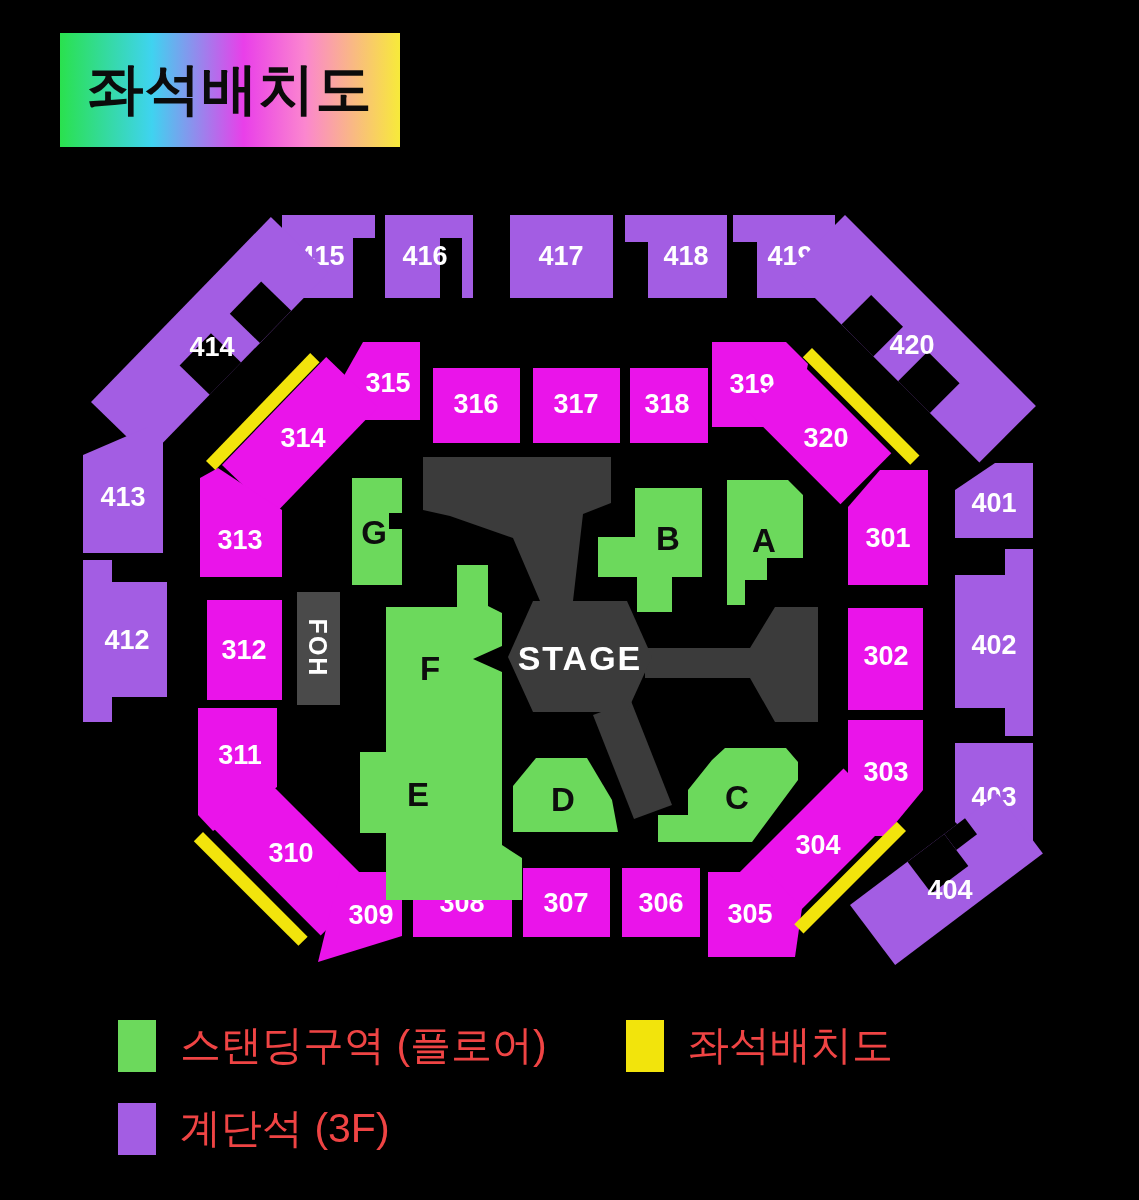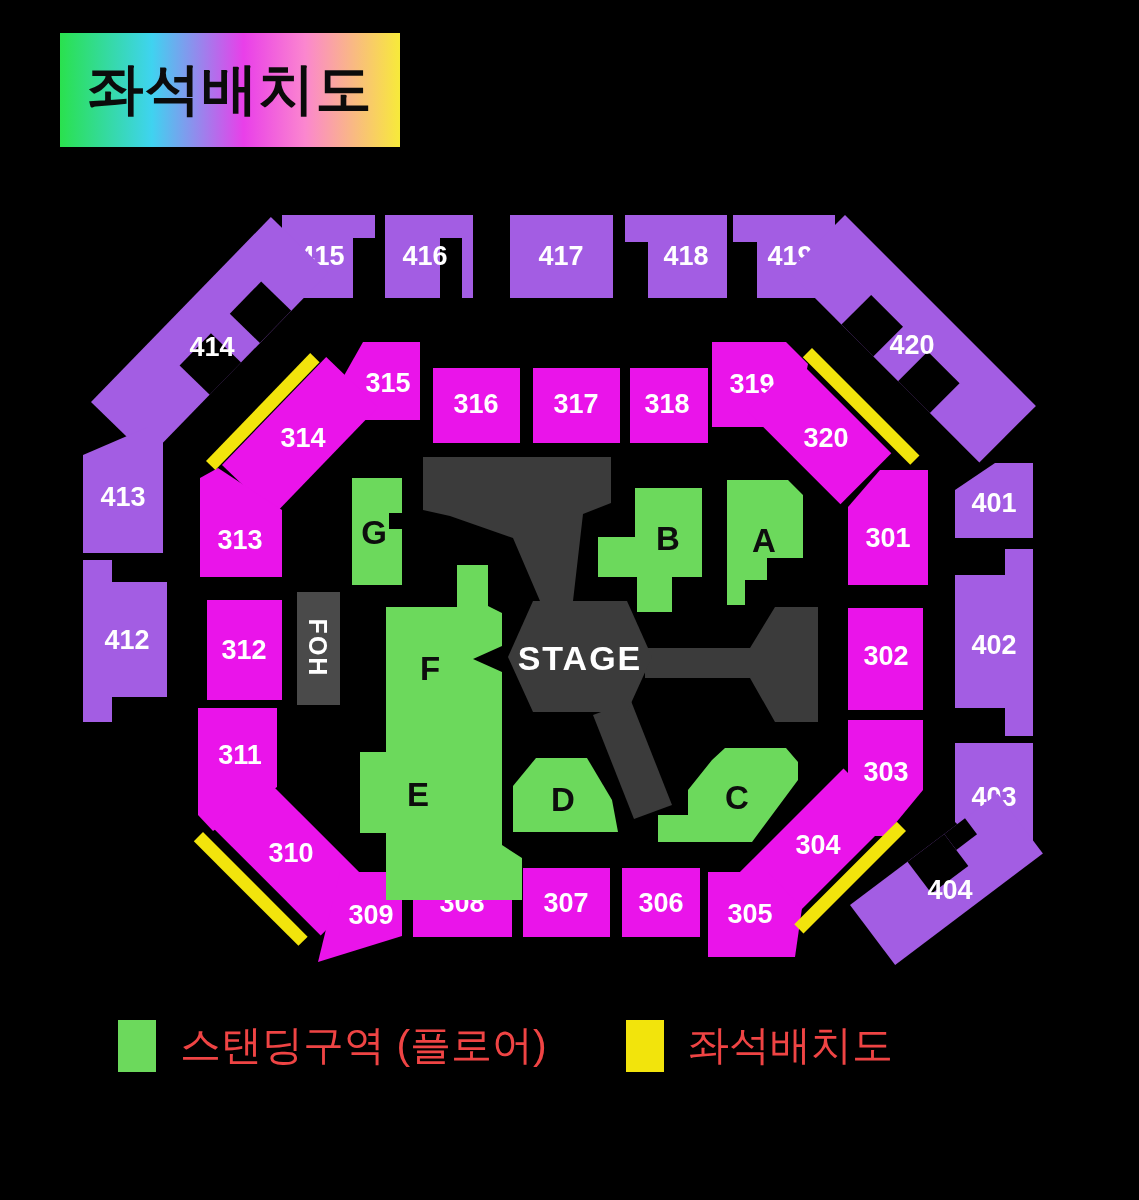--- a/index.html
+++ b/index.html
@@ -261,15 +261,19 @@
 
   <div class="legend">
     <div class="legend-item">
       <div class="swatch sw-floor"></div>
       <span class="legend-label">스탠딩구역 (플로어)</span>
     </div>
     <div class="legend-item">
       <div class="swatch sw-wheel"></div>
       <span class="legend-label">좌석배치도</span>
     </div>
+    <div class="legend-item">
+      <div class="swatch sw-3f"></div>
+      <span class="legend-label">계단석 (3F)</span>
+    </div>
   </div>
 
 </div>
 
 </body></html>

